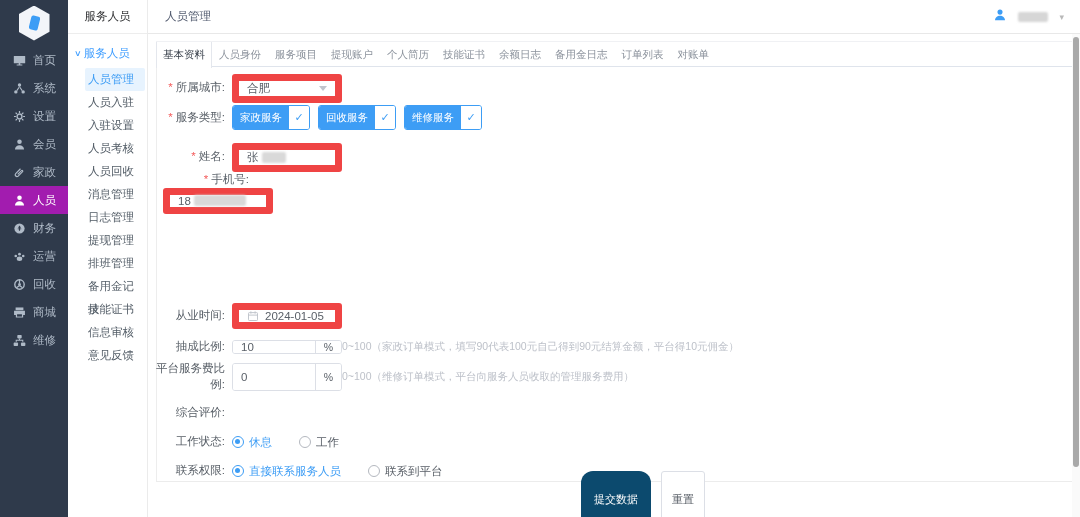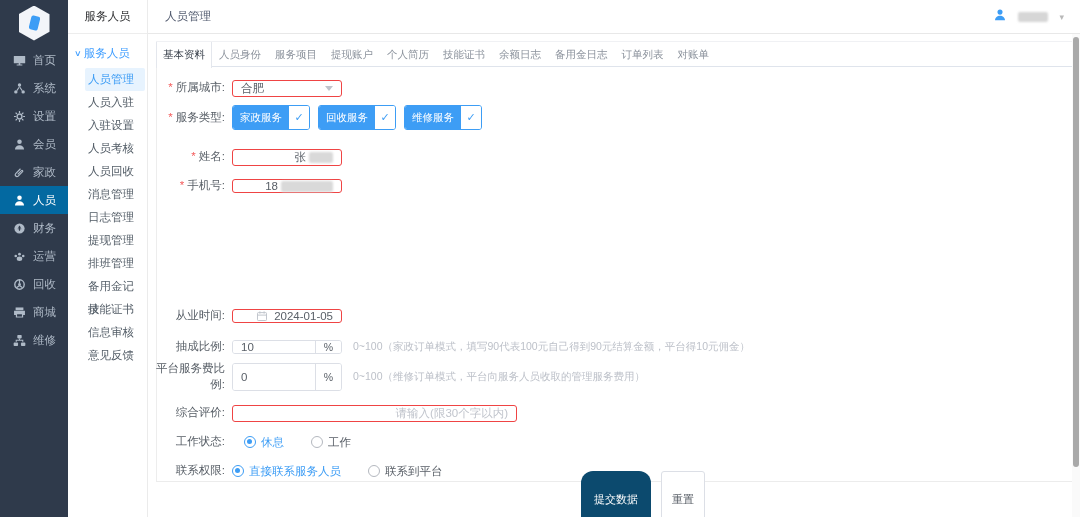--- a/index.html
+++ b/index.html
@@ -5,21 +5,21 @@
   html,body{margin:0;padding:0;background:#fff;}
   body{width:1080px;height:517px;overflow:hidden;font-family:"Liberation Sans","DejaVu Sans",sans-serif;}
   .app{position:relative;width:1080px;height:517px;background:#fff;}
 
   
   .side{position:absolute;left:0;top:0;width:68px;height:100%;background:#2f3a4b;z-index:6;}
   .logo-wrap{height:46px;display:flex;align-items:center;justify-content:center;}
   .logo{width:31px;height:35px;background:#f3f5f9;clip-path:polygon(50% 0,100% 25%,100% 75%,50% 100%,0 75%,0 25%);display:flex;align-items:center;justify-content:center;}
   .logo-mark{width:9px;height:14px;background:#3d9df5;border-radius:2px;transform:rotate(14deg);}
   .nav-item{height:28px;display:flex;align-items:center;gap:7px;padding-left:13px;color:#afbac7;font-size:11.5px;cursor:pointer;}
-  .nav-item.active{background:#0369a1;color:#fff;}
+  .nav-item.active{background:#a21caf;color:#fff;}
   .nav-item .ico{width:13px;height:13px;flex:none;display:flex;}
   .nav-item .ico svg{width:13px;height:13px;}
 
   
   .sub{position:absolute;left:68px;top:0;width:80px;height:100%;background:#fff;border-right:1px solid #ebebeb;z-index:5;box-sizing:border-box;}
   .sub-header{height:33px;line-height:33px;text-align:center;font-size:11.5px;color:#303133;border-bottom:1px solid #ededed;}
   .sub-group{margin:12px 0 7px 7px;font-size:11.5px;color:#409eff;display:flex;align-items:center;gap:3px;cursor:pointer;}
   .sub-group .caret{font-size:8px;transform:scaleX(1.3);}
   .sub-item{height:23px;display:flex;cursor:pointer;}
   .sub-item span{display:block;flex:1;margin-left:17px;margin-right:2px;line-height:23px;font-size:11.5px;color:#525c66;padding-left:3px;}
@@ -37,29 +37,29 @@
   .card{position:absolute;left:156px;top:41px;right:8px;bottom:0;background:#fff;border-left:1px solid #ededed;z-index:2;}
   .tabs{position:absolute;left:156px;top:41px;right:8px;height:26px;display:flex;border-top:1px solid #f0f1f4;border-bottom:1px solid #dfe4ec;background:#fff;z-index:3;box-sizing:border-box;}
   .tab{height:25px;line-height:25px;padding:0 6px;font-size:10.5px;color:#8b929c;cursor:pointer;border-left:1px solid transparent;border-right:1px solid transparent;}
   .tab.active{color:#333b46;background:#fff;border-left:1px solid #e4e7ed;border-right:1px solid #e4e7ed;height:26px;}
 
   
   .row{position:absolute;display:flex;align-items:center;z-index:3;}
   .lab{width:69px;text-align:right;font-size:11.5px;color:#575e66;line-height:1.35;flex:none;}
   .lab.req::before{content:"* ";color:#f45c5c;}
   .ctrl{margin-left:7px;display:flex;align-items:center;}
-  .inp{width:110px;height:100%;border:1px solid #ef4444;border-radius:3px;background:#fff;display:flex;align-items:center;padding:0 8px;font-size:11.5px;color:#5a6068;box-sizing:border-box;justify-content:flex-end;}
+  .inp{width:110px;height:100%;border:7px solid #ef4444;border-radius:3px;background:#fff;display:flex;align-items:center;padding:0 8px;font-size:11.5px;color:#5a6068;box-sizing:border-box;}
   .inp.wide{width:285px;}
   .ph{color:#c0c4cc;}
   .sel-caret{width:0;height:0;border-left:4px solid transparent;border-right:4px solid transparent;border-top:5px solid #c0c4cc;margin-left:auto;}
   .redact{height:11px;background:#d9d9d9;border-radius:2px;margin-left:3px;filter:blur(1px);}
   .grp{display:flex;width:110px;height:100%;border:1px solid #dcdfe6;border-radius:3px;box-sizing:border-box;overflow:hidden;}
   .grp .num{flex:1;padding:0 8px;display:flex;align-items:center;font-size:11.5px;color:#5a6068;background:#fff;}
   .grp .unit{width:25px;border-left:1px solid #dcdfe6;display:flex;align-items:center;justify-content:center;font-size:10.5px;color:#5a6068;background:#fff;}
-  .helper{margin-left:11px;font-size:10.5px;color:#bdc1c9;white-space:nowrap;}
+  .helper{font-size:10.5px;color:#bdc1c9;white-space:nowrap;}
   .svc{display:flex;height:23px;border:1px solid #3d9df5;border-radius:3px;overflow:hidden;margin-right:8px;cursor:pointer;}
   .svc .l{background:#3d9df5;color:#fff;font-size:10.5px;padding:0 7px;display:flex;align-items:center;}
   .svc .r{width:20px;background:#fff;color:#3d9df5;display:flex;align-items:center;justify-content:center;font-size:11px;}
   .cal{width:12px;height:12px;margin-right:6px;flex:none;}
   .avatar-wrap{position:relative;width:58px;height:58px;margin-top:4px;cursor:pointer;}
   .avatar{width:58px;height:58px;border-radius:50%;background:#cfe0f4;position:relative;overflow:hidden;}
   .head{position:absolute;left:17px;top:9px;width:24px;height:27px;background:#e2af87;border-radius:46%;}
   .glass{position:absolute;left:18px;top:19px;width:22px;height:7px;background:#151515;border-radius:3px;}
   .shirt{position:absolute;left:5px;top:36px;width:48px;height:26px;background:#26262b;border-radius:50% 50% 0 0;}
   .badge{position:absolute;right:-5px;top:-5px;width:14px;height:14px;border-radius:50%;background:#f25643;color:#fff;font-size:8px;display:flex;align-items:center;justify-content:center;cursor:pointer;}
@@ -303,21 +303,21 @@
   <div class="row" style="left:156px;top:143px;height:28px;">
     <div class="lab req">姓名:</div>
     <div class="ctrl">
         <div class="inp">
       <span>张</span>
           <span class="redact" style="width:24px;"></span>
     </div>
       </div>
   </div>
 
-  <div class="row" style="left:156px;top:172px;height:28px;">
+  <div class="row" style="left:156px;top:172px;height:28px;flex-direction:column;">
     <div class="lab req">手机号:</div>
     <div class="ctrl">
         <div class="inp">
       <span>18</span>
           <span class="redact" style="width:52px;"></span>
     </div>
       </div>
   </div>
 
 
@@ -352,28 +352,23 @@
       <div class="grp" style="height:28px;">
         <span class="num">0</span>
         <span class="unit">%</span>
       </div>
       <span class="helper">0~100（维修订单模式，平台向服务人员收取的管理服务费用）</span>
     </div>
   </div>
 
   <div class="row" style="left:156px;top:400px;height:26px;">
     <div class="lab">综合评价:</div>
-    <div class="ctrl">
-        <div class="inp wide">
-      <span class="ph">请输入(限30个字以内)</span>
-    </div>
-      </div>
-  </div>
-
-  <div class="row" style="left:156px;top:433px;height:18px;gap:12px;">
+  </div>
+
+  <div class="row" style="left:156px;top:433px;height:18px;">
     <div class="lab">工作状态:</div>
     <div class="ctrl">
       <div class="radio checked">
         <span class="rb"></span>
         <span class="rl">休息</span>
       </div>
       <div class="radio">
         <span class="rb"></span>
         <span class="rl">工作</span>
       </div>

